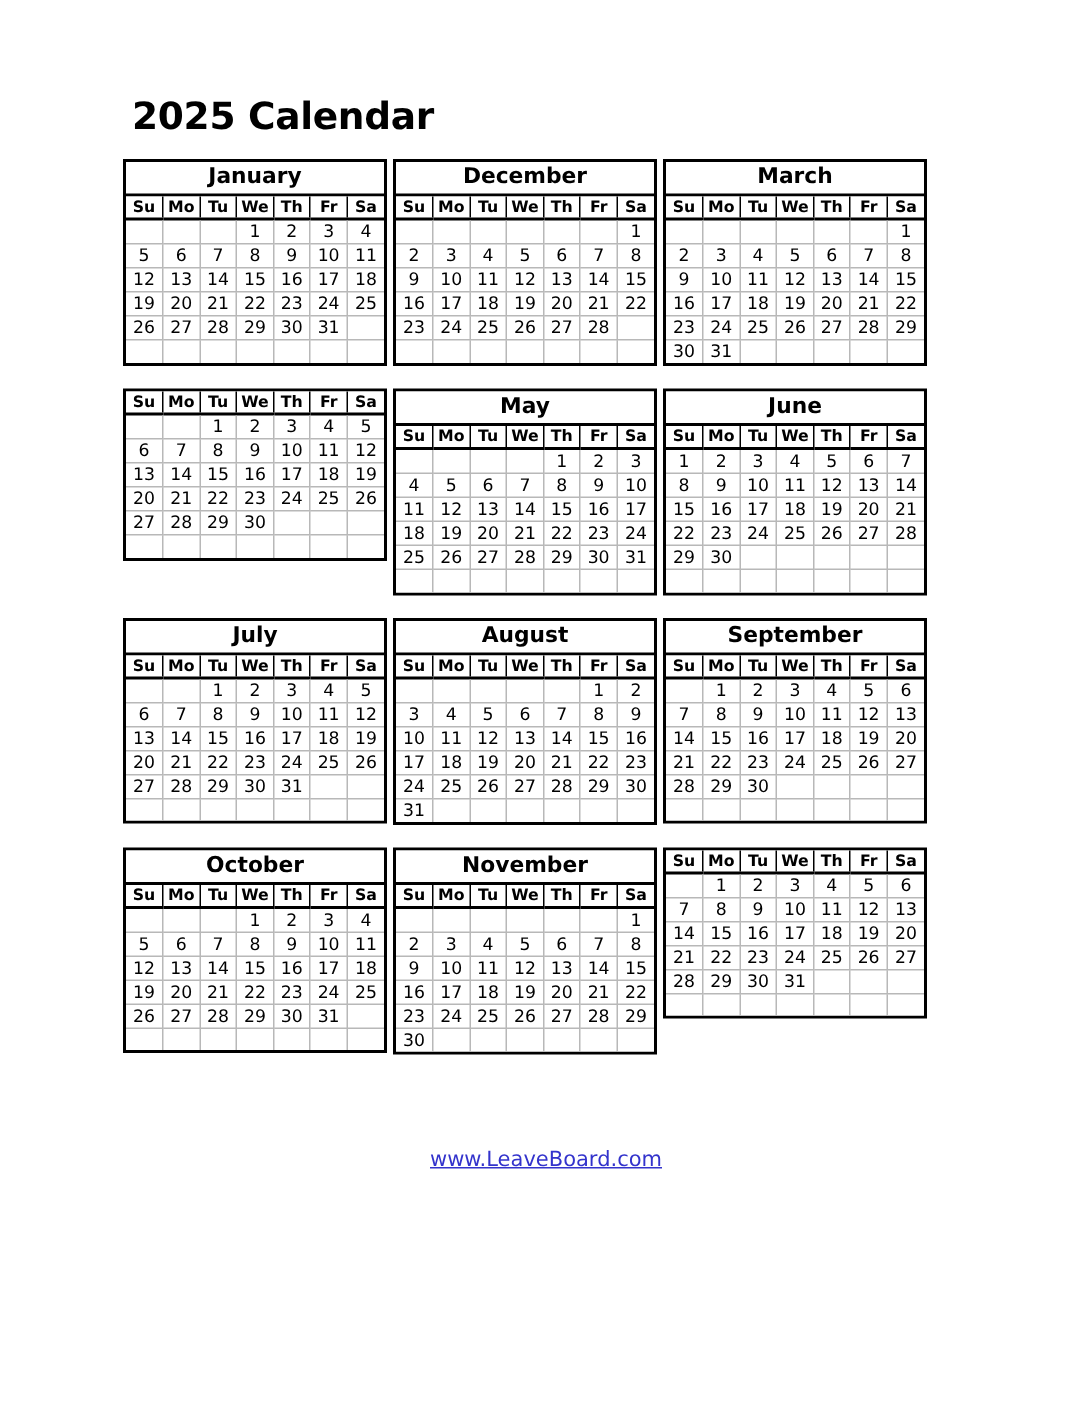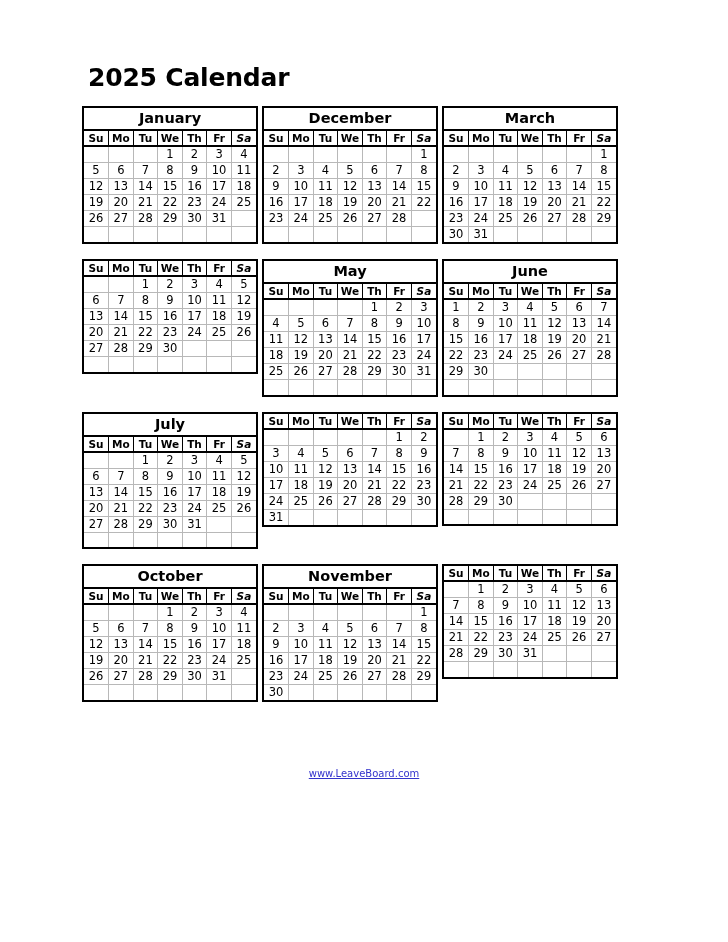--- a/index.html
+++ b/index.html
@@ -81,21 +81,21 @@
     font-weight: bold;
     color: #000000;
     text-align: center;
     height: 14px;
     line-height: 14px;
     border-right: 1px solid #000000;
     border-bottom: 2px solid #000000;
     background: #ffffff;
     padding: 0;
   }
-  table.month-table th:last-child { border-right: none; font-style: italic; }
+  table.month-table th:last-child { border-right: none; }
 
   table.month-table td {
     font-size: 11.5px;
     color: #000000;
     text-align: center;
     height: 15px;
     line-height: 15px;
     border-right: 1px solid #b8b8b8;
     border-bottom: 1px solid #b8b8b8;
     background: #ffffff;
@@ -104,21 +104,21 @@
   }
   table.month-table td:last-child { border-right: none; }
   table.month-table tr:last-child td { border-bottom: none; }
 
   #footer-link {
     position: absolute;
     left: 0;
     top: 767px;
     width: 728px;
     text-align: center;
-    font-size: 10px;
+    font-size: 14px;
     line-height: 13px;
   }
   #footer-link a {
     color: #3333cc;
     text-decoration: underline;
   }
 </style>
 </head>
 <body>
 
@@ -629,20 +629,21 @@
                 <td></td>
                 <td></td>
                 <td></td>
                 <td></td>
                 <td></td>
               </tr>
             </tbody>
           </table>
         </div>
         <div class="month-block">
+          <div class="month-title">August</div>
           <table class="month-table">
             <thead>
               <tr>
                 <th>Su</th>
                 <th>Mo</th>
                 <th>Tu</th>
                 <th>We</th>
                 <th>Th</th>
                 <th>Fr</th>
                 <th>Sa</th>
@@ -700,20 +701,21 @@
                 <td></td>
                 <td></td>
                 <td></td>
                 <td></td>
                 <td></td>
               </tr>
             </tbody>
           </table>
         </div>
         <div class="month-block">
+          <div class="month-title">September</div>
           <table class="month-table">
             <thead>
               <tr>
                 <th>Su</th>
                 <th>Mo</th>
                 <th>Tu</th>
                 <th>We</th>
                 <th>Th</th>
                 <th>Fr</th>
                 <th>Sa</th>

